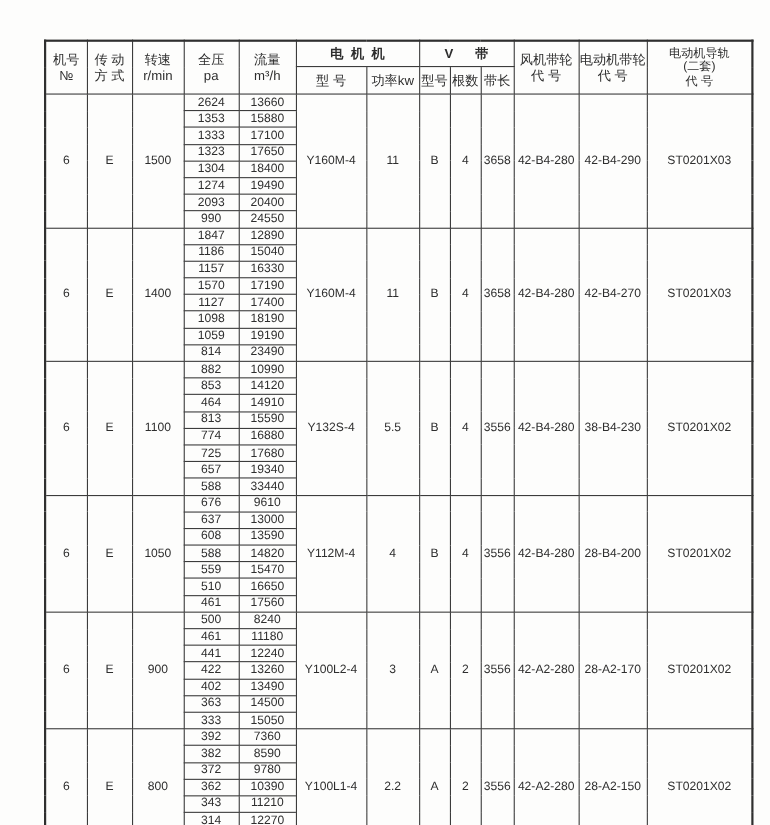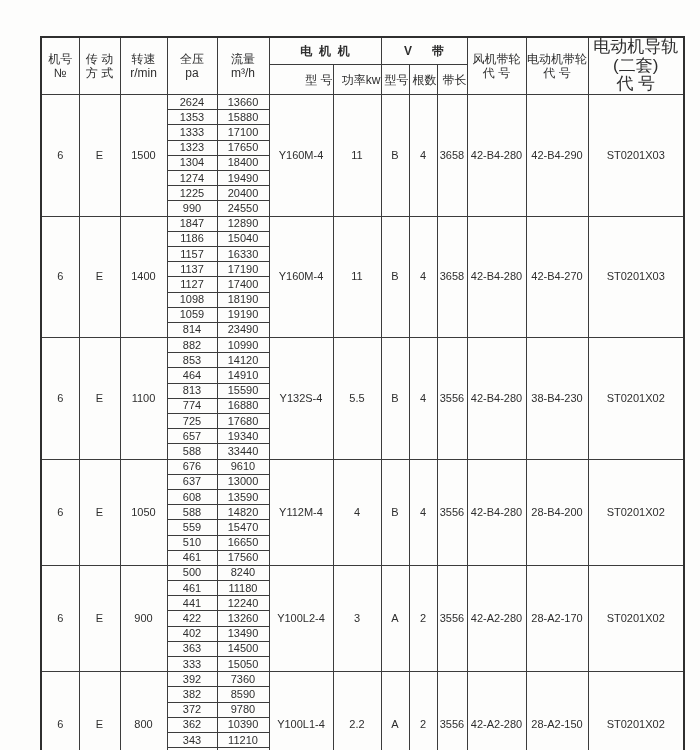--- a/index.html
+++ b/index.html
@@ -32,24 +32,24 @@
     vertical-align: middle;
     color: #2e2e2e;
     overflow: hidden;
   }
   thead th {
     font-weight: normal;
     font-size: 12px;
     line-height: 1.18;
   }
   thead tr.h1 th { height: 22px; }
-  thead tr.h2 th { height: 24px; text-align: right; }
+  thead tr.h2 th { height: 24px; }
   thead th .ln { display: block; }
   thead th.grp { white-space: pre; font-weight: bold; }
-  thead th.small3 { font-size: 17px; line-height: 1.1; }
+  thead th.small3 { font-size: 11px; line-height: 1.1; }
   tbody tr { height: 15.2px; }
   tbody td {
     font-size: 11px;
     line-height: 1;
   }
 </style>
 </head>
 <body>
 
 <div class="sheet">
@@ -145,21 +145,21 @@
         </tr>
         <tr>
           <td>1304</td>
           <td>18400</td>
         </tr>
         <tr>
           <td>1274</td>
           <td>19490</td>
         </tr>
         <tr>
-          <td>1225</td>
+          <td>2093</td>
           <td>20400</td>
         </tr>
         <tr>
           <td>990</td>
           <td>24550</td>
         </tr>
         <tr>
           <td rowspan="8">6</td>
           <td rowspan="8">E</td>
           <td rowspan="8">1400</td>
@@ -176,21 +176,21 @@
         </tr>
         <tr>
           <td>1186</td>
           <td>15040</td>
         </tr>
         <tr>
           <td>1157</td>
           <td>16330</td>
         </tr>
         <tr>
-          <td>1137</td>
+          <td>1570</td>
           <td>17190</td>
         </tr>
         <tr>
           <td>1127</td>
           <td>17400</td>
         </tr>
         <tr>
           <td>1098</td>
           <td>18190</td>
         </tr>

